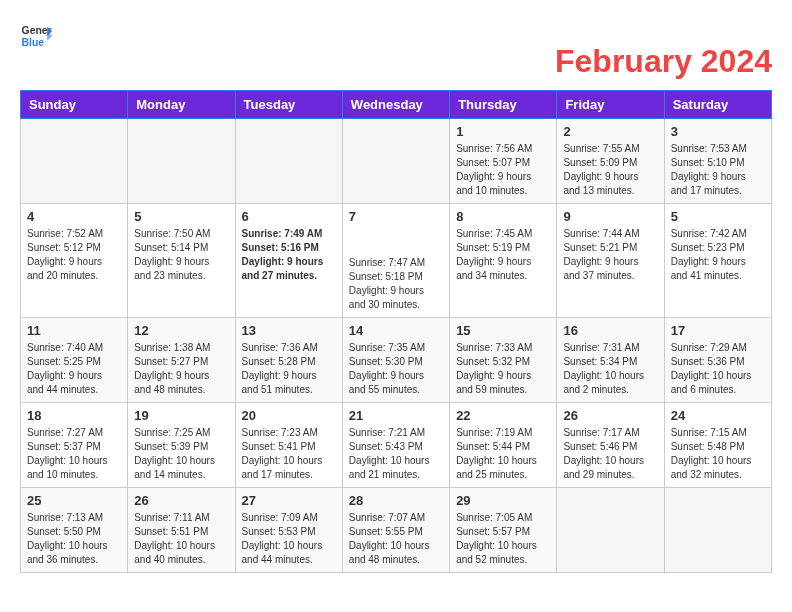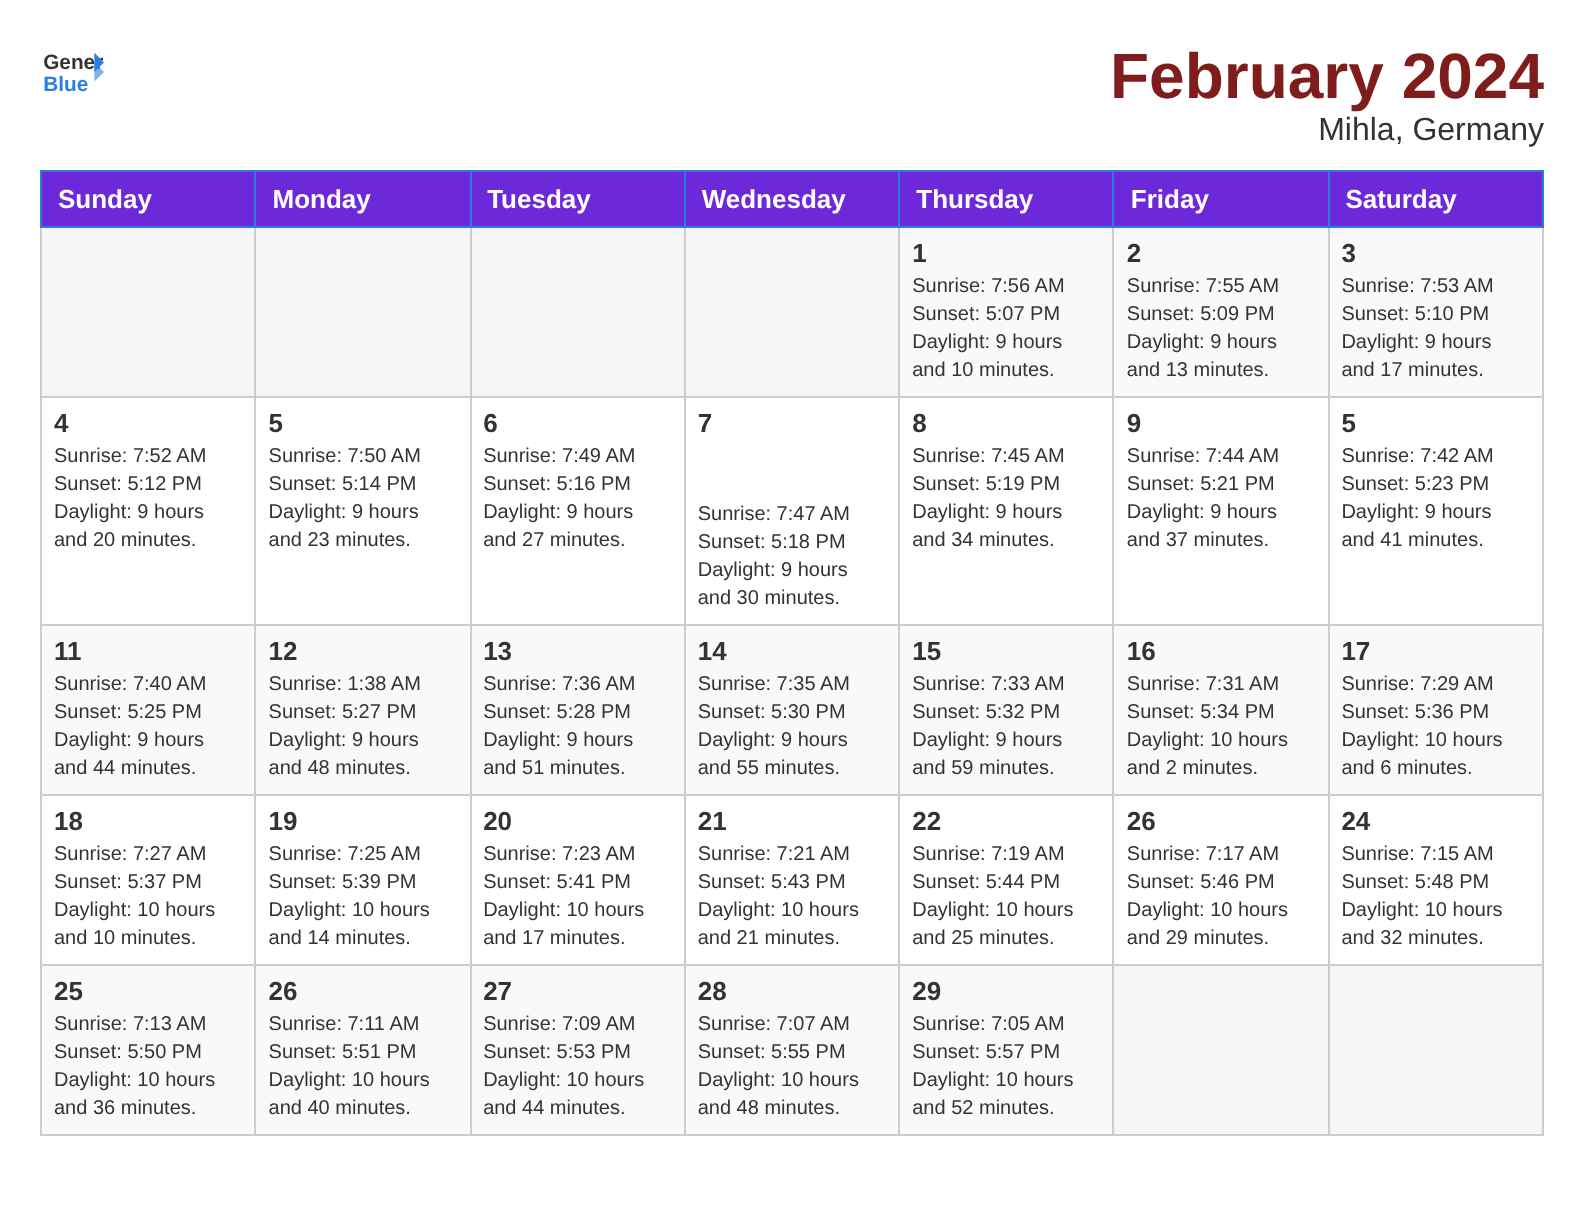--- a/index.html
+++ b/index.html
@@ -24,21 +24,22 @@
     .logo-icon {
       width: 32px;
       height: 32px;
     }
     .title-block {
       text-align: right;
     }
     .month-year {
       font-size: 32px;
       font-weight: bold;
-      color: #7f1d1d;
+      color: #ef4444;
+      margin-top: 23px;
     }
     .location {
       font-size: 16px;
       color: #333;
     }
     table {
       width: 100%;
       border-collapse: collapse;
       font-size: 11px;
     }
@@ -87,21 +88,20 @@
   <div class="logo">
     <svg class="logo-icon" viewBox="0 0 40 40">
       <text x="2" y="18" font-size="13" font-weight="bold" fill="#333" font-family="Arial">General</text>
       <text x="2" y="32" font-size="13" font-weight="bold" fill="#2a7de1" font-family="Arial">Blue</text>
       <polygon points="34,8 40,14 34,20" fill="#2a7de1"></polygon>
       <polygon points="34,14 40,20 34,26" fill="#2a7de1" opacity="0.6"></polygon>
     </svg>
   </div>
   <div class="title-block">
     <div class="month-year">February 2024</div>
-    <div class="location">Mihla, Germany</div>
   </div>
 </div>
 
 <table>
   <thead>
     <tr>
     <th>Sunday</th>
         <th>Monday</th>
         <th>Tuesday</th>
         <th>Wednesday</th>
@@ -143,21 +143,21 @@
 Daylight: 9 hours and 20 minutes.</div>
         </td>
         <td>
           <div class="day-number">5</div>
           <div class="day-info" style="white-space: pre-line;">Sunrise: 7:50 AM
 Sunset: 5:14 PM
 Daylight: 9 hours and 23 minutes.</div>
         </td>
         <td>
           <div class="day-number">6</div>
-          <div class="day-info" style="white-space: pre-line;">Sunrise: 7:49 AM
+          <div class="day-info" style="white-space: pre-line; font-weight: bold;">Sunrise: 7:49 AM
 Sunset: 5:16 PM
 Daylight: 9 hours and 27 minutes.</div>
         </td>
         <td>
           <div class="day-number">7</div>
           <div class="day-info" style="white-space: pre-line; margin-top: 32px;">Sunrise: 7:47 AM
 Sunset: 5:18 PM
 Daylight: 9 hours and 30 minutes.</div>
         </td>
         <td>

